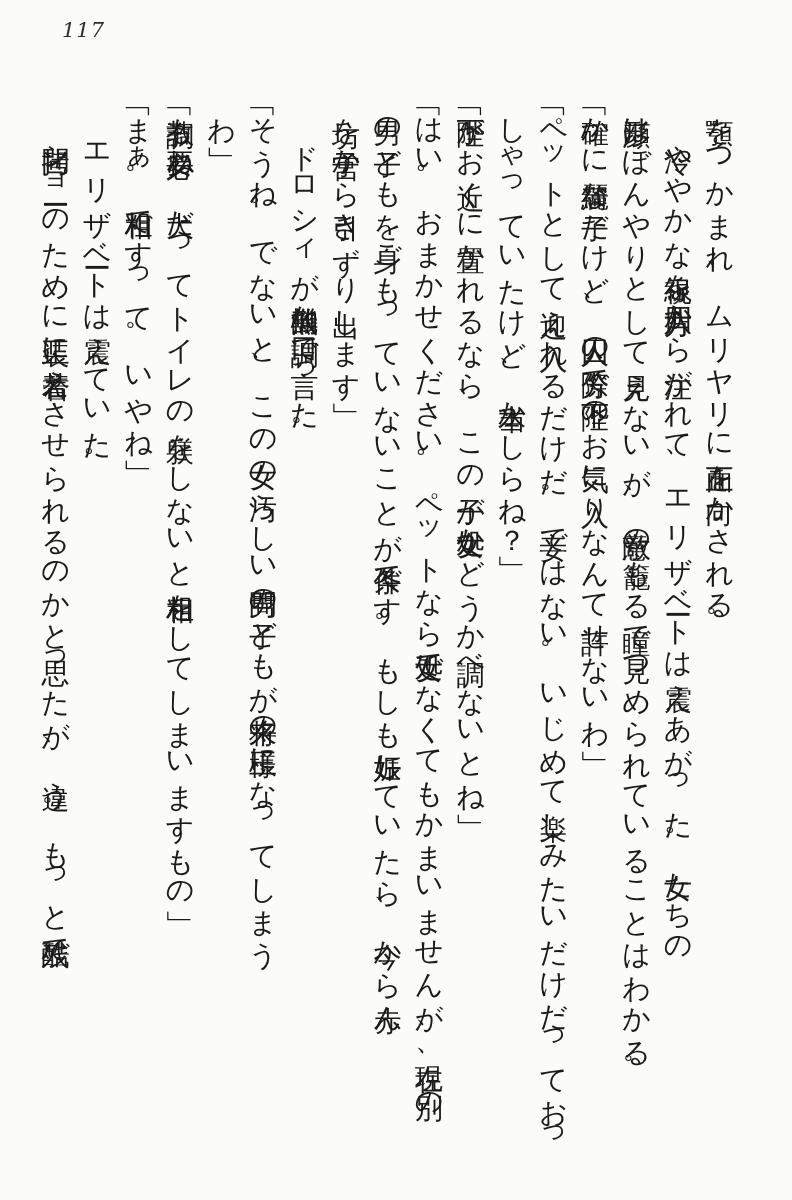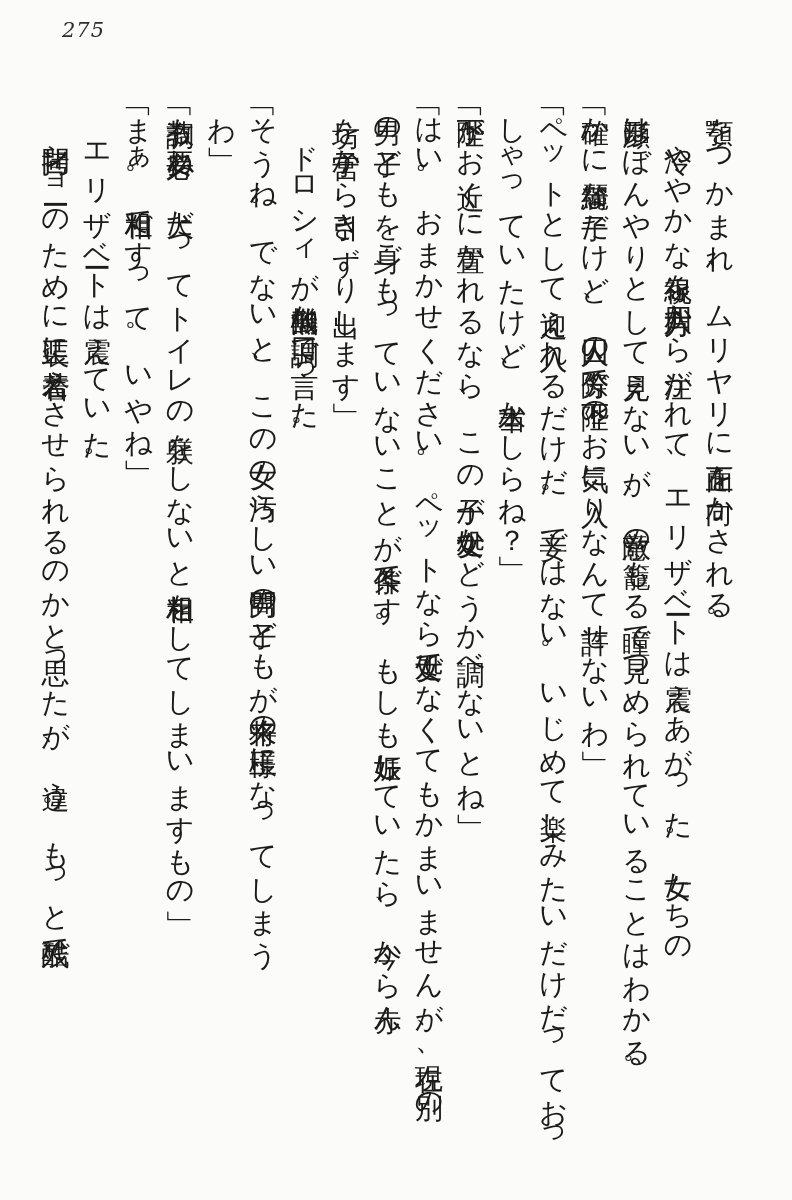--- a/index.html
+++ b/index.html
@@ -48,21 +48,21 @@
     letter-spacing: 0;
   }
   .text-area p.line.indent {
     text-indent: 1em;
   }
 </style>
 </head>
 <body>
 
 <div class="page" style="background: rgb(251, 251, 249);">
-  <div class="page-number" style="color: rgb(46, 46, 46);">275</div>
+  <div class="page-number" style="color: rgb(46, 46, 46);">117</div>
   <div class="text-area" style="color: rgb(27, 27, 27);">
       <p class="line">顎をつかまれ、ムリヤリに正面を向かされる。</p>
       <p class="line indent">冷ややかな視線を四方八方から注がれて、エリザベートは震えあがった。女たちの</p>
       <p class="line">顔形はぼんやりとして見えないが、敵意の籠もる瞳で見つめられていることはわかる。</p>
       <p class="line">「確かに綺麗な子だけど、囚人の分際で陛下のお気に入りなんて許せないわ」</p>
       <p class="line">「ペットとして迎え入れるだけだ。妾ではない。いじめて楽しみたいだけだっておっ</p>
       <p class="line">しゃっていたけど、本当かしらね？」</p>
       <p class="line">「陛下がお近くに置かれるなら、この子が処女かどうか調べないとね」</p>
       <p class="line">「はい。おまかせください。ペットなら処女でなくてもかまいませんが、現在、別の</p>
       <p class="line">男の子どもを身ごもっていないことが条件です。もしも妊娠していたら、今から赤ん</p>

